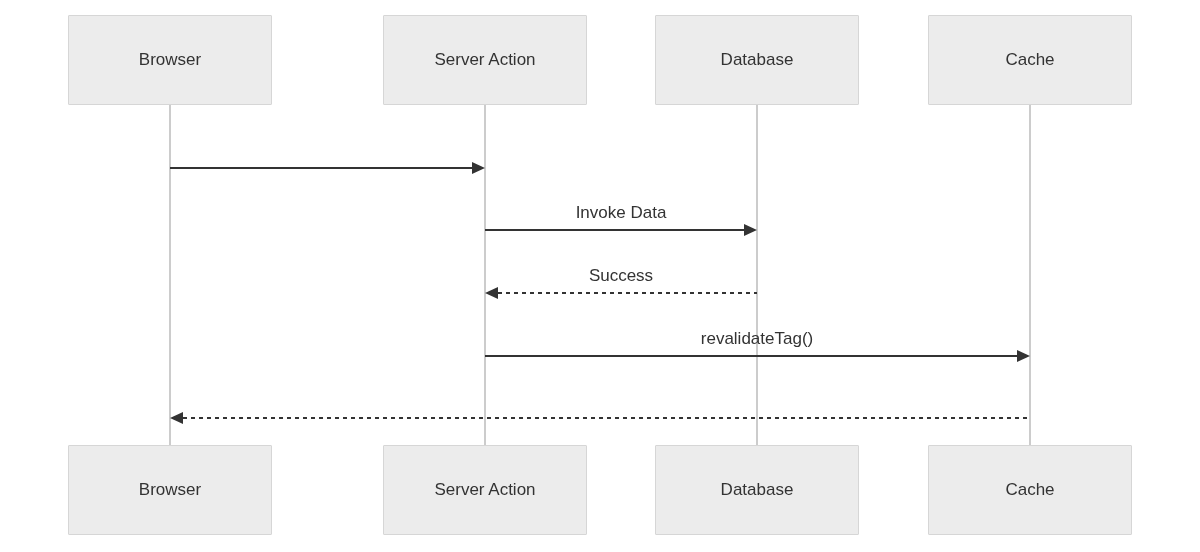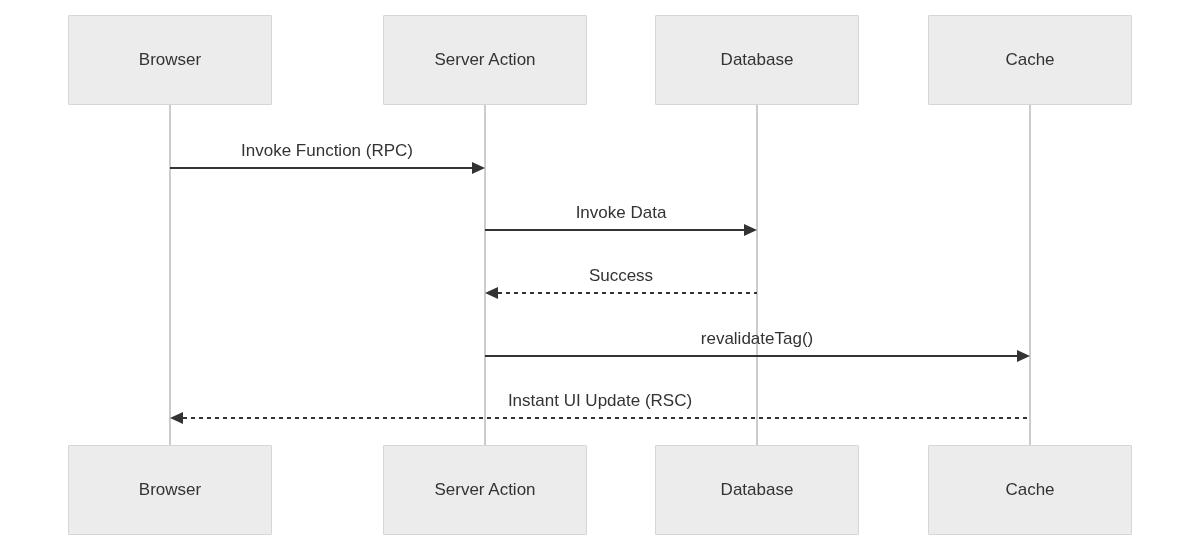--- a/index.html
+++ b/index.html
@@ -91,33 +91,31 @@
   <div class="actor-box" style="left:383px; top:445px">
     <span>Server Action</span>
   </div>
   <div class="actor-box" style="left:655px; top:445px">
     <span>Database</span>
   </div>
   <div class="actor-box" style="left:928px; top:445px">
     <span>Cache</span>
   </div>
 
-  <div class="msg-label" style="left:327px; top:141px">Invoke Function (RPC)</div>
   <div class="msg-line" style="left:170px; top:167px; width:304px"></div>
   <div class="arrowhead right" style="left:472px; top:162px"></div>
 
   <div class="msg-label" style="left:621px; top:203px">Invoke Data</div>
   <div class="msg-line" style="left:485px; top:229px; width:259px"></div>
   <div class="arrowhead right" style="left:744px; top:224px"></div>
 
   <div class="msg-label" style="left:621px; top:266px">Success</div>
   <div class="msg-line dashed" style="left:498px; top:292px; width:259px"></div>
   <div class="arrowhead left" style="left:485px; top:287px"></div>
 
   <div class="msg-label" style="left:757px; top:329px">revalidateTag()</div>
   <div class="msg-line" style="left:485px; top:355px; width:532px"></div>
   <div class="arrowhead right" style="left:1017px; top:350px"></div>
 
-  <div class="msg-label" style="left:600px; top:391px">Instant UI Update (RSC)</div>
   <div class="msg-line dashed" style="left:183px; top:417px; width:847px"></div>
   <div class="arrowhead left" style="left:170px; top:412px"></div>
 
 </div>
 
 </body></html>

